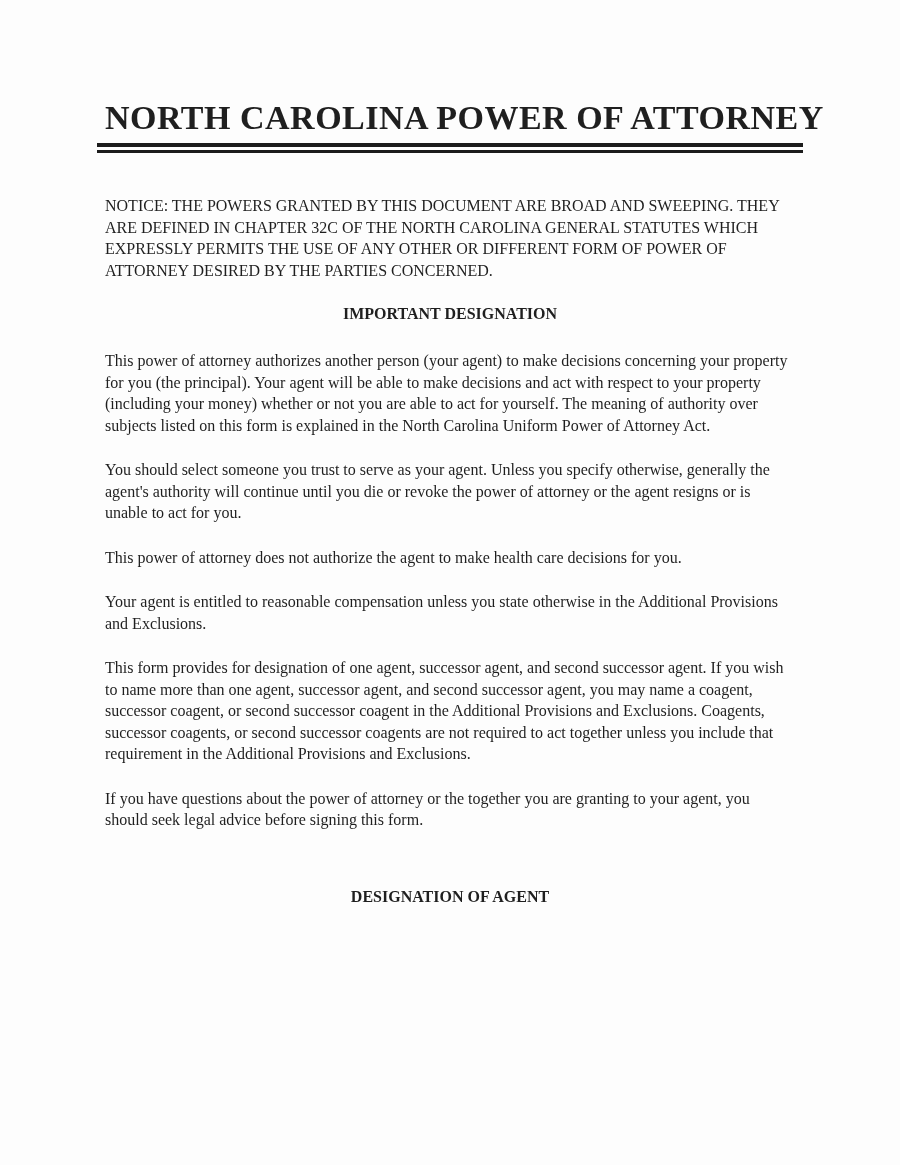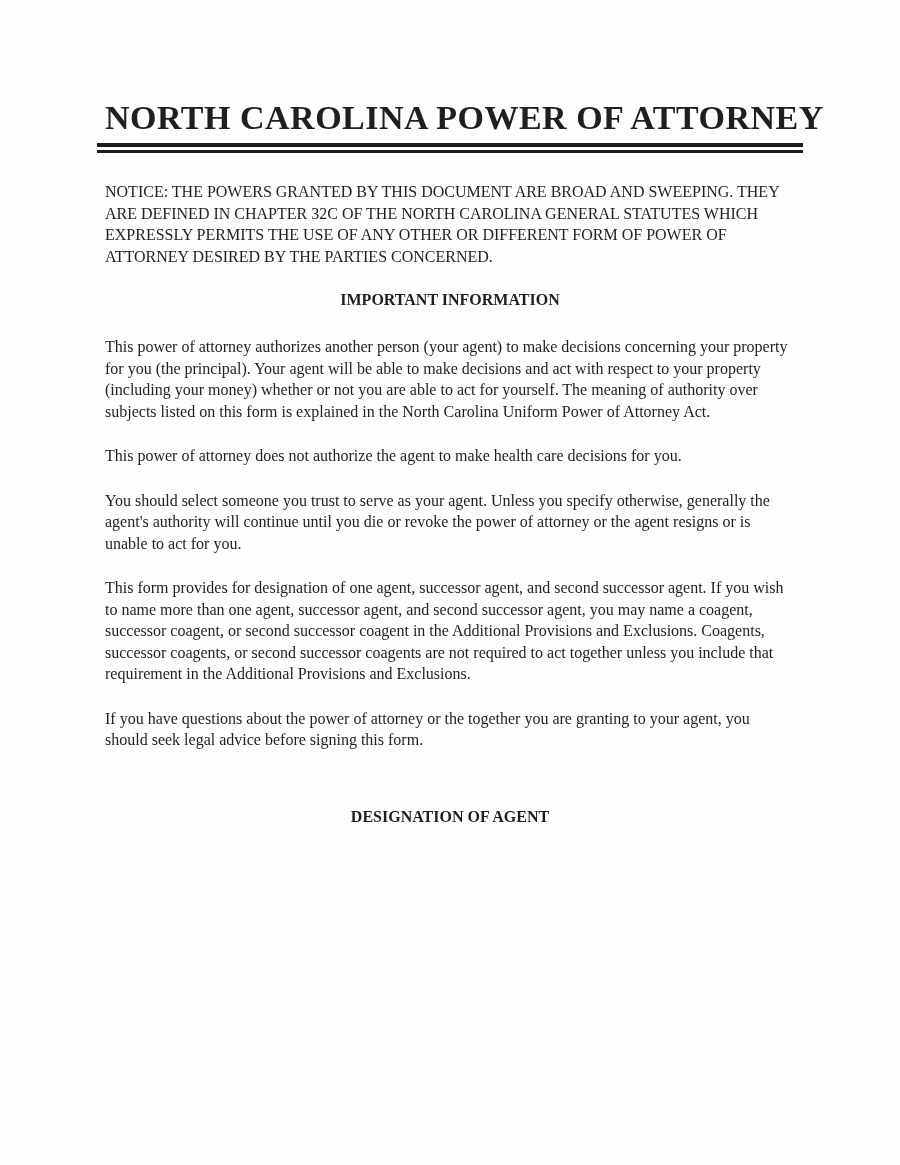--- a/index.html
+++ b/index.html
@@ -35,21 +35,21 @@
     margin: 5px -8px 0 -8px;
     height: 3px;
     border-top: 4px solid #1c1c1c;
     border-bottom: 3px solid #1c1c1c;
   }
   .body-text {
     font-size: 16px;
     line-height: 21.5px;
   }
   .notice {
-    margin: 28px 0 0 0;
+    margin: 42px 0 0 0;
   }
   .section-heading {
     margin: 22px 0 0 0;
     text-align: center;
     font-weight: bold;
     font-size: 16px;
     line-height: 21px;
   }
   .para {
     margin: 23px 0 0 0;
@@ -75,28 +75,29 @@
 
 <div class="page">
   <div class="content">
 
     <h1 class="doc-title">NORTH CAROLINA POWER OF ATTORNEY</h1>
 
     <div class="title-rule"></div>
 
     <p class="body-text notice">NOTICE: THE POWERS GRANTED BY THIS DOCUMENT ARE BROAD AND SWEEPING. THEY ARE DEFINED IN CHAPTER 32C OF THE NORTH CAROLINA GENERAL STATUTES WHICH EXPRESSLY PERMITS THE USE OF ANY OTHER OR DIFFERENT FORM OF POWER OF ATTORNEY DESIRED BY THE PARTIES CONCERNED.</p>
 
-    <h2 class="section-heading">IMPORTANT INFORMATION</h2>
+    <h2 class="section-heading">IMPORTANT DESIGNATION</h2>
 
     <p class="body-text para para-first">This power of attorney authorizes another person (your agent) to make decisions concerning your property for you (the principal). Your agent will be able to make decisions and act with respect to your property (including your money) whether or not you are able to act for yourself. The meaning of authority over subjects listed on this form is explained in the North Carolina Uniform Power of Attorney Act.</p>
 
+    <p class="body-text para">You should select someone you trust to serve as your agent. Unless you specify otherwise, generally the agent's authority will continue until you die or revoke the power of attorney or the agent resigns or is unable to act for you.</p>
+
     <p class="body-text para">This power of attorney does not authorize the agent to make health care decisions for you.</p>
 
-    <p class="body-text para">You should select someone you trust to serve as your agent. Unless you specify otherwise, generally the agent's authority will continue until you die or revoke the power of attorney or the agent resigns or is unable to act for you.</p>
-
+    <p class="body-text para">Your agent is entitled to reasonable compensation unless you state otherwise in the Additional Provisions and Exclusions.</p>
 
     <p class="body-text para">This form provides for designation of one agent, successor agent, and second successor agent. If you wish to name more than one agent, successor agent, and second successor agent, you may name a coagent, successor coagent, or second successor coagent in the Additional Provisions and Exclusions. Coagents, successor coagents, or second successor coagents are not required to act together unless you include that requirement in the Additional Provisions and Exclusions.</p>
 
 
     <p class="body-text para">If you have questions about the power of attorney or the together you are granting to your agent, you should seek legal advice before signing this form.</p>
 
     <h2 class="section-heading designation-heading">DESIGNATION OF AGENT</h2>
 
 
   </div>

